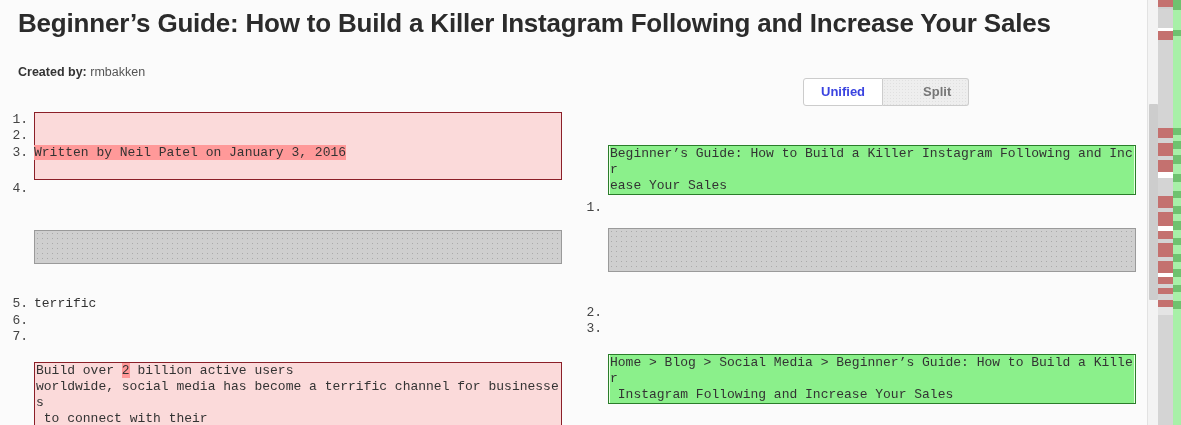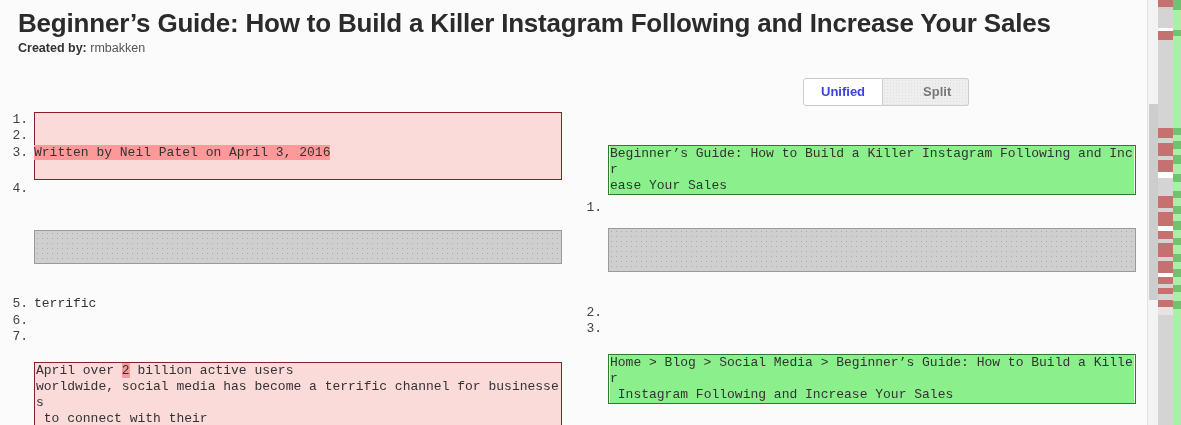--- a/index.html
+++ b/index.html
@@ -13,21 +13,21 @@
   #app { position: relative; width: 1181px; height: 425px; background: #fbfbfb; }
 
   
   .header { padding: 6px 0 0 18px; }
   .doc-title {
     font-size: 26px; font-weight: bold; color: #2b2b2b;
     letter-spacing: -0.2px; line-height: 34px; margin: 0;
     white-space: nowrap;
   }
   .created-line {
-    font-size: 12.5px; color: #4a4a4a; margin-top: 0; line-height: 16px;
+    font-size: 12.5px; color: #4a4a4a; margin-top: 24px; line-height: 16px;
   }
   .created-label { font-weight: bold; color: #333; }
   .created-user { color: #555; }
 
   
   .toolbar {
     position: absolute; top: 78px; left: 803px;
     display: flex; align-items: center; gap: 52px;
   }
   .btn-group { display: flex; }
@@ -143,21 +143,21 @@
         <div class="row" style="position:relative;">
           <div class="lnum">1.</div>
           <div class="content">&nbsp;</div>
         </div>
         <div class="row" style="position:relative;">
           <div class="lnum">2.</div>
           <div class="content">&nbsp;</div>
         </div>
         <div class="row" style="position:relative;">
           <div class="lnum">3.</div>
-          <div class="content"><span class="hl-del">Written by Neil Patel on April 3, 2016</span></div>
+          <div class="content"><span class="hl-del">Written by Neil Patel on January 3, 2016</span></div>
         </div>
         <div style="height:20px"></div>
       </div>
 
       <div class="row">
         <div class="lnum">4.</div>
         <div class="content">&nbsp;</div>
       </div>
 
       <div class="row">
@@ -173,21 +173,21 @@
       </div>
 
       <div class="row">
         <div class="lnum">6.</div>
         <div class="content">&nbsp;</div>
       </div>
 
       <div class="row">
         <div class="lnum">7.</div>
         <div class="content">
-          <div class="blk del" style="min-height:74px; margin-right:12px;"><span>April over </span><span class="hl-del">2</span><span> billion active users
+          <div class="blk del" style="min-height:74px; margin-right:12px;"><span>Build over </span><span class="hl-del">2</span><span> billion active users
 worldwide, social media has become a terrific channel for businesses
  to connect with their
 </span><span>
 </span></div>
         </div>
       </div>
 
     </div>
 
     <div class="pane">

